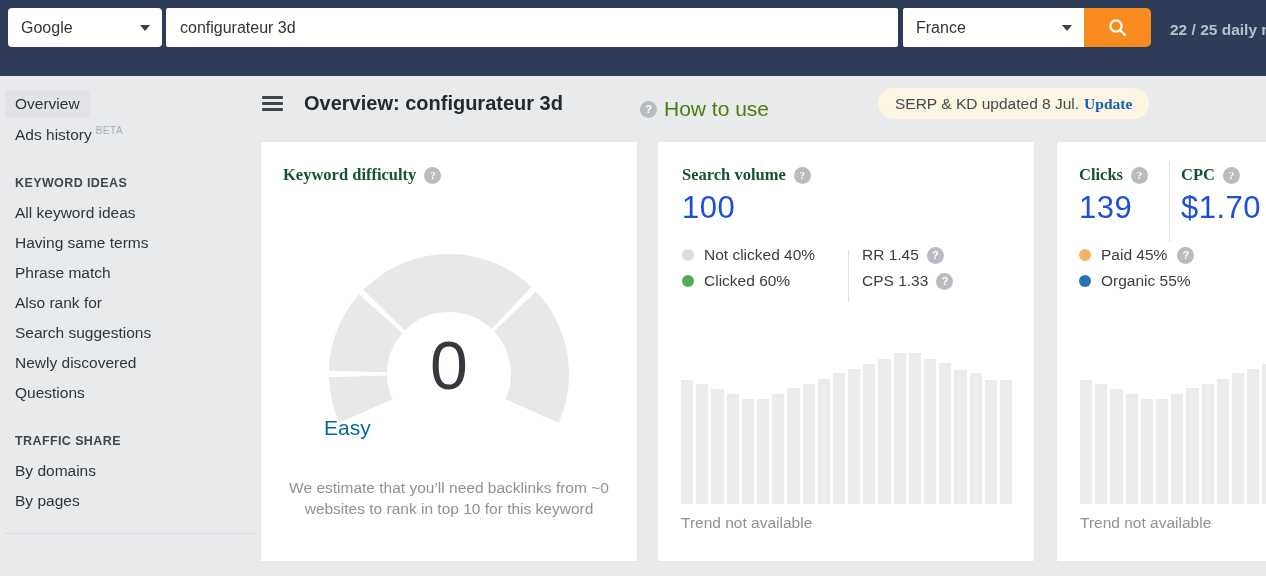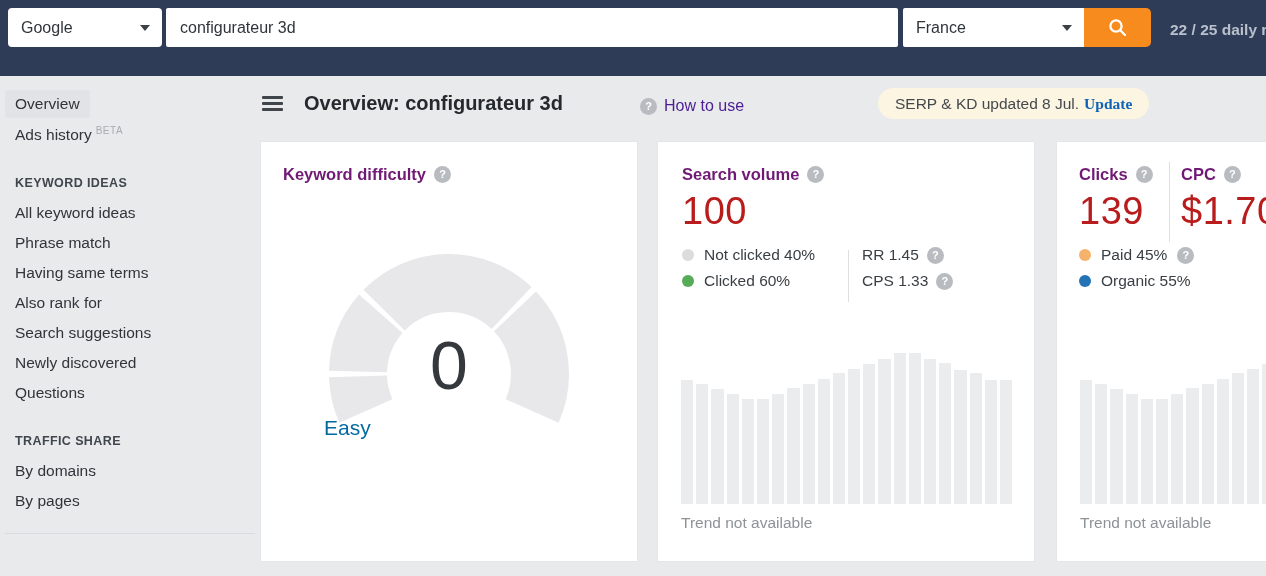--- a/index.html
+++ b/index.html
@@ -25,30 +25,30 @@
   .sb-item { display:block; width:fit-content; padding:5px 10px; margin-bottom:2px; font-size:15.5px; color:#30353a; border-radius:2px; cursor:pointer; white-space:nowrap; }
   .sb-item.active { background:#e2e3e6; }
   .beta { font-size:10px; color:#a7acb1; letter-spacing:.5px; margin-left:4px; vertical-align:super; }
   .sb-header { margin:27px 0 9px; padding-left:10px; font-size:12.5px; font-weight:700; color:#3f464d; letter-spacing:.4px; }
   .sb-divider { margin-top:18px; width:250px; height:1px; background:#d9dbde; }
   
   .hamburger { position:absolute; left:262px; top:96px; width:21px; height:15px; display:flex; flex-direction:column; justify-content:space-between; cursor:pointer; }
   .hamburger span { display:block; height:3px; background:#3f454b; border-radius:1px; }
   .page-title { position:absolute; left:304px; top:92px; font-size:20px; font-weight:700; color:#24292e; }
   .howto { position:absolute; left:640px; top:97px; display:flex; align-items:center; gap:7px; cursor:pointer; }
-  .howto .label { font-size:16px; color:#4c1d95; }
+  .howto .label { font-size:21px; color:#4d7c0f; }
   .qicon { display:inline-block; width:17px; height:17px; border-radius:50%; background:#b8bcc1; color:#fff; font-size:11px; font-weight:700; line-height:17px; text-align:center; flex:0 0 17px; }
   .qicon::before { content:"?"; }
   .update-badge { position:absolute; left:878px; top:88px; height:31px; line-height:31px; background:#fbf5e1; border-radius:16px; padding:0 17px; font-size:15.5px; color:#45494e; white-space:nowrap; }
   .update-badge a { color:#0f62b8; font-weight:700; text-decoration:none; margin-left:5px; cursor:pointer;font-family:Liberation Serif, serif; }
   
   .card { position:absolute; top:141px; height:421px; width:378px; background:#fff; border:1px solid #e4e6e9; }
   .card1 { left:260px; } .card2 { left:657px; } .card3 { left:1056px; }
-  .card-title { position:absolute; display:flex; align-items:center; gap:8px; font-size:16.5px; font-weight:700; color:#701a75; }
-  .big-value { position:absolute; font-size:38px; color:#b91c1c; letter-spacing:.5px; }
+  .card-title { position:absolute; display:flex; align-items:center; gap:8px; font-size:16.5px; font-weight:700; color:#14532d;font-family:Liberation Serif, serif; }
+  .big-value { position:absolute; font-size:31px; color:#1d4ed8; letter-spacing:.5px; }
   
   .gauge-wrap { position:absolute; left:50%; top:112px; transform:translateX(-50%); width:250px; height:200px; }
   .gauge-arc { stroke:#e8e8ea; stroke-width:58; fill:none; }
   .gauge-value { position:absolute; left:0; top:72px; width:100%; text-align:center; font-size:68px; color:#35393d; }
   .gauge-label { position:absolute; left:0; top:162px; width:100%; font-size:21px; color:#0369a1; }
   .kd-desc { position:absolute; left:20px; right:20px; top:335px; text-align:center; font-size:15.5px; line-height:1.38; color:#8d9297; }
   
   .legend { position:absolute; display:flex; flex-direction:column; gap:8px; }
   .legend-row { display:flex; align-items:center; gap:10px; font-size:15.5px; color:#3a3f44; }
   .dot { width:12px; height:12px; border-radius:50%; flex:0 0 12px; }
@@ -84,22 +84,22 @@
 </div>
 
 <div class="sidebar">
   <div class="sb-item active">Overview</div>
   <div class="sb-item">
     <span>Ads history</span><sup class="beta">BETA</sup>
   </div>
 
   <div class="sb-header">KEYWORD IDEAS</div>
   <div class="sb-item">All keyword ideas</div>
+  <div class="sb-item">Having same terms</div>
   <div class="sb-item">Phrase match</div>
-  <div class="sb-item">Having same terms</div>
   <div class="sb-item">Also rank for</div>
   <div class="sb-item">Search suggestions</div>
   <div class="sb-item">Newly discovered</div>
   <div class="sb-item">Questions</div>
 
   <div class="sb-header">TRAFFIC SHARE</div>
   <div class="sb-item">By domains</div>
   <div class="sb-item">By pages</div>
 
   <div class="sb-divider"></div>
@@ -127,20 +127,21 @@
   <div class="gauge-wrap">
     <svg width="250" height="195" viewBox="0 0 250 195">
       <path class="gauge-arc" d="M 41.9 157.0 A 91 91 0 0 1 34.0 122.4"></path>
       <path class="gauge-arc" d="M 34.0 117.6 A 91 91 0 0 1 56.8 59.7"></path>
       <path class="gauge-arc" d="M 60.1 56.2 A 91 91 0 0 1 187.6 54.0"></path>
       <path class="gauge-arc" d="M 191.0 57.4 A 91 91 0 0 1 208.1 157.0"></path>
     </svg>
     <div class="gauge-value">0</div>
     <div class="gauge-label">Easy</div>
   </div>
+  <div class="kd-desc">We estimate that you’ll need backlinks from ~0 websites to rank in top 10 for this keyword</div>
 </div>
 
 <div class="card card2">
   <div class="card-title" style="left:24px; top:23px;">
     <span>Search volume</span>
     <span class="qicon"></span>
   </div>
   <div class="big-value" style="left:24px; top:48px;">100</div>
 
   <div class="legend" style="left:24px; top:104px;">

